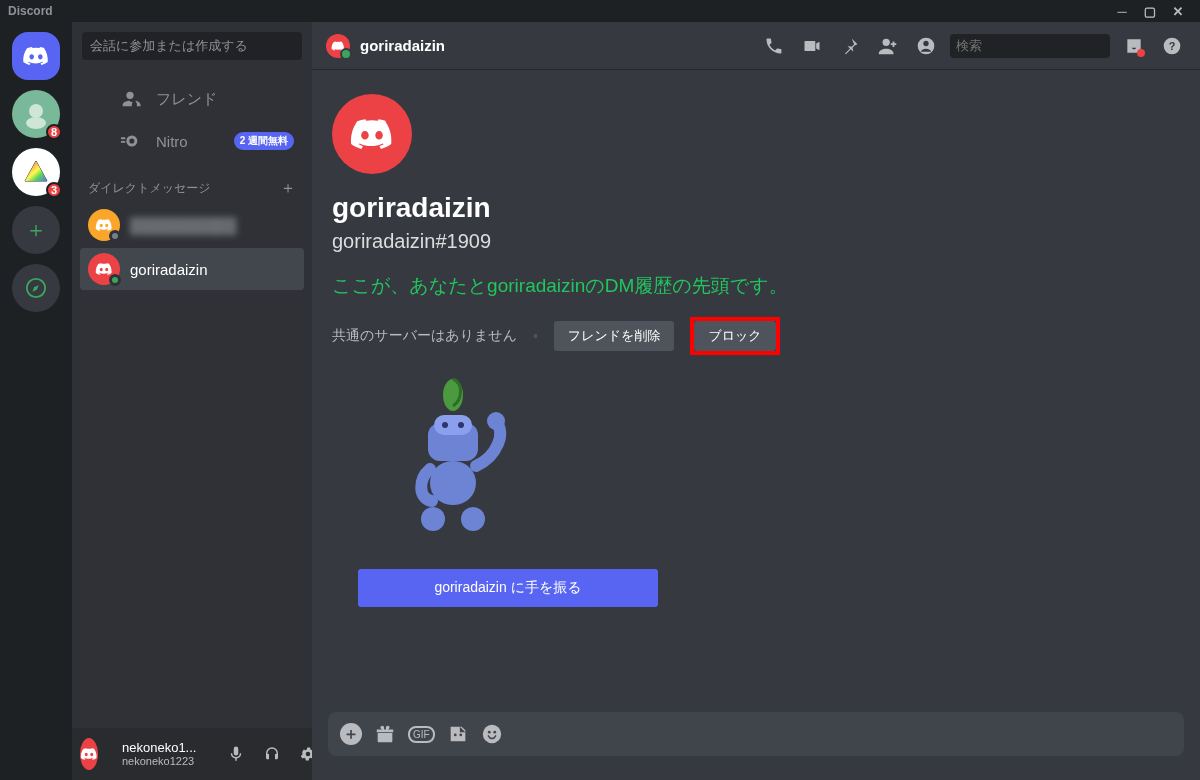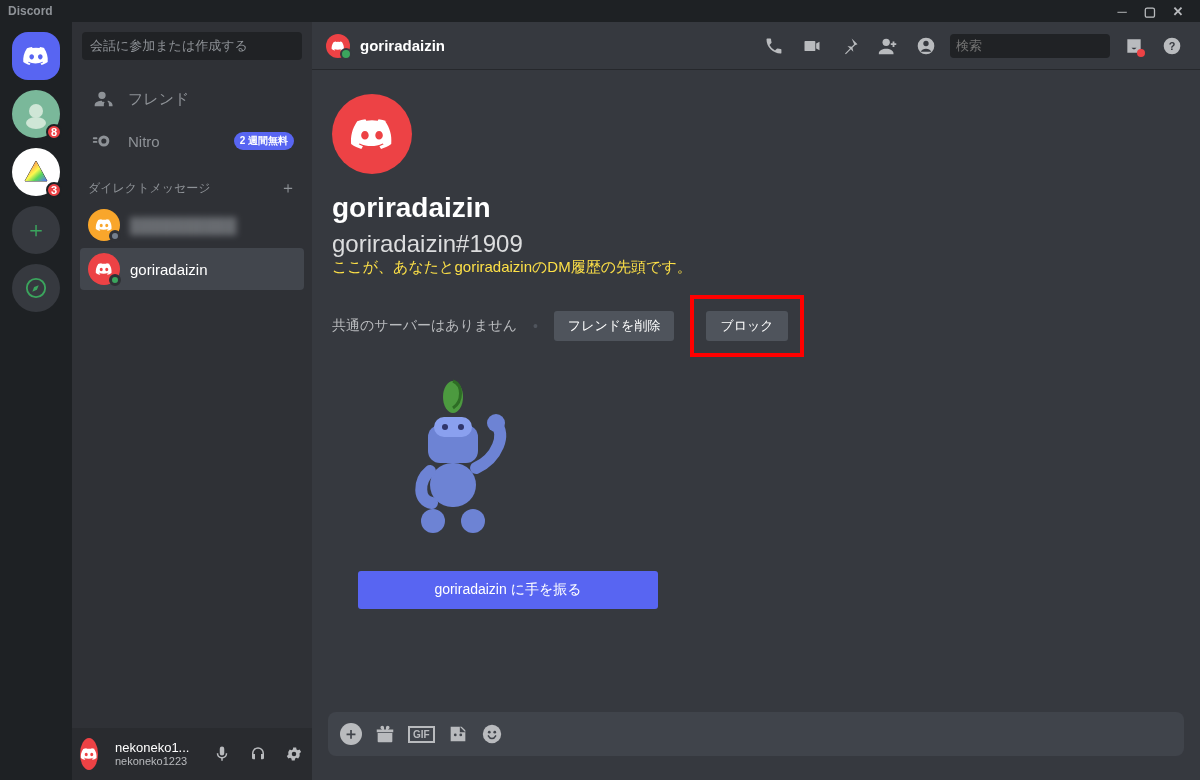--- a/index.html
+++ b/index.html
@@ -18,66 +18,66 @@
   .guild.home { background:#5865f2; border-radius:16px; }
   .guild.round { border-radius:50%; }
   .guild .badge { position:absolute; bottom:-2px; right:-2px; background:#ed4245; color:#fff; font-size:11px; min-width:16px; height:16px; border-radius:8px; display:flex; align-items:center; justify-content:center; border:2px solid #1e2124; font-weight:700; padding:0 3px;}
   .guild.add { background:#36393f; color:#3ba55d; font-size:22px; }
   .guild.explore { background:#36393f; color:#3ba55d; }
 
   
   .sidebar { width:240px; background:#2f3136; display:flex; flex-direction:column; }
   .searchbox { margin:10px; }
   .searchbox button { width:100%; height:28px; background:#202225; border:none; border-radius:4px; color:#8e9297; font-size:13px; text-align:left; padding:0 8px; cursor:pointer; }
-  .navlist { padding:8px 8px 0; }
+  .navlist { padding:8px 8px 0;margin-left:28px; }
   .navitem { height:42px; border-radius:4px; display:flex; align-items:center; gap:14px; padding:0 10px; color:#8e9297; font-size:15px; cursor:pointer; }
   .navitem .ic { width:24px; display:flex; justify-content:center; }
   .nitro-badge { margin-left:auto; background:#5865f2; color:#fff; font-size:10px; padding:2px 6px; border-radius:9px; font-weight:600;}
   .dm-head { display:flex; align-items:center; padding:16px 16px 4px; font-size:12px; color:#8e9297; }
   .dm-head .plus { margin-left:auto; font-size:16px; cursor:pointer; }
   .dm-item { height:42px; margin:1px 8px; border-radius:4px; display:flex; align-items:center; gap:10px; padding:0 8px; color:#8e9297; font-size:15px; cursor:pointer; }
   .dm-item.sel { background:#42464d; color:#fff; }
   .dm-avatar { width:32px; height:32px; border-radius:50%; position:relative; display:flex; align-items:center; justify-content:center; }
   .dm-avatar .status-dot{ position:absolute; bottom:-1px; right:-1px; width:12px; height:12px; border-radius:50%; border:3px solid #2f3136; }
 
-  .userpanel { margin-top:auto; height:52px; background:#292b2f; display:flex; align-items:center; padding:0 8px; gap:17px; }
+  .userpanel { margin-top:auto; height:52px; background:#292b2f; display:flex; align-items:center; padding:0 8px; gap:24px; }
   .userpanel .uname { font-size:13px; color:#fff; line-height:1.1; }
   .userpanel .utag  { font-size:11px; color:#b9bbbe; }
   .up-icons { margin-left:auto; display:flex; gap:4px; }
   .up-icons .ib { width:32px; height:32px; display:flex; align-items:center; justify-content:center; color:#b9bbbe; cursor:pointer; }
 
   
   .main { flex:1; background:#36393f; display:flex; flex-direction:column; }
   .chathead { height:48px; border-bottom:1px solid #26282c; display:flex; align-items:center; padding:0 14px; gap:10px; }
   .chathead .at-avatar{ width:24px; height:24px; border-radius:50%; background:#ed4245; display:flex; align-items:center; justify-content:center; position:relative;}
   .chathead .at-avatar::after{content:""; position:absolute; bottom:-2px; right:-2px; width:8px;height:8px;background:#3ba55d;border:2px solid #36393f;border-radius:50%;}
   .chathead .title { color:#fff; font-weight:600; font-size:15px; }
   .chathead .spacer { flex:1; }
   .tb-ic { width:28px; height:28px; display:flex; align-items:center; justify-content:center; color:#b9bbbe; cursor:pointer; }
   .searchbar { width:160px; height:24px; background:#202225; border-radius:4px; display:flex; align-items:center; padding:0 6px; }
   .searchbar input { flex:1; background:transparent; border:none; outline:none; color:#dcddde; font-size:13px; }
 
   .content { flex:1; overflow:auto; padding:24px 20px 0; }
   .big-avatar { width:80px; height:80px; border-radius:50%; background:#ed4245; display:flex; align-items:center; justify-content:center; margin-bottom:18px; }
   .uname-big { font-size:28px; font-weight:700; color:#fff; margin-bottom:6px; }
-  .utag-big  { font-size:24px; color:#dcddde; }
-  .welcome   { font-size:15px; color:#fde047; margin-bottom:18px; }
+  .utag-big  { font-size:20px; color:#dcddde; margin-bottom:20px; }
+  .welcome   { font-size:19px; color:#22c55e; margin-bottom:18px; }
   .commonrow { display:flex; align-items:center; gap:16px; font-size:14px; color:#b9bbbe; margin-bottom:16px; }
   .commonrow .dot{ color:#4f545c; }
   .pill-btn { height:30px; padding:0 14px; background:#4f545c; border:none; border-radius:3px; color:#fff; font-size:13px; cursor:pointer; }
-  .block-wrap{ border:4px solid #ff0000; padding:12px; }
+  .block-wrap{ border:4px solid #ff0000; padding:0px; }
   .wumpus { margin:4px 0 18px 46px; }
   .wave-btn { width:300px; margin-left:26px; height:38px; background:#5865f2; border:none; border-radius:3px; color:#fff; font-size:14px; cursor:pointer; }
 
   .composer { height:68px; padding:0 16px 22px; }
   .composer-inner { background:#40444b; height:44px; border-radius:8px; display:flex; align-items:center; padding:0 12px; gap:12px; }
   .add-circle { width:22px; height:22px; border-radius:50%; background:#b9bbbe; color:#40444b; display:flex; align-items:center; justify-content:center; font-weight:700; cursor:pointer; }
   .composer-inner input { flex:1; background:transparent; border:none; outline:none; color:#dcddde; font-size:15px; }
   .cicon { color:#b9bbbe; cursor:pointer; font-size:18px;}
-  .gif-badge{ font-size:10px; font-weight:700; border:2px solid #b9bbbe; border-radius:0; padding:1px 3px; }
+  .gif-badge{ font-size:10px; font-weight:400; border:2px solid #b9bbbe; border-radius:8px; padding:1px 3px; }
 
   
   .pixelate{ filter:blur(3px); opacity:.6;}
 
   svg { display:block; }
 </style>
 </head>
 <body>
 
 <div class="titlebar">

